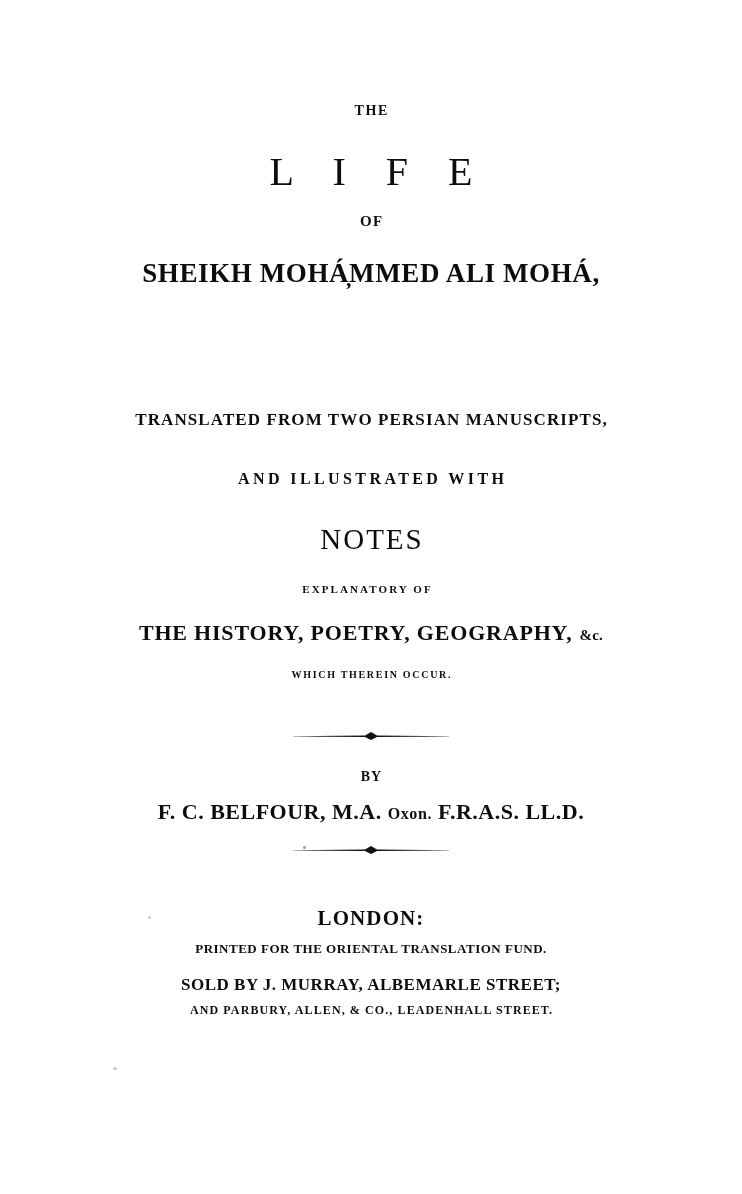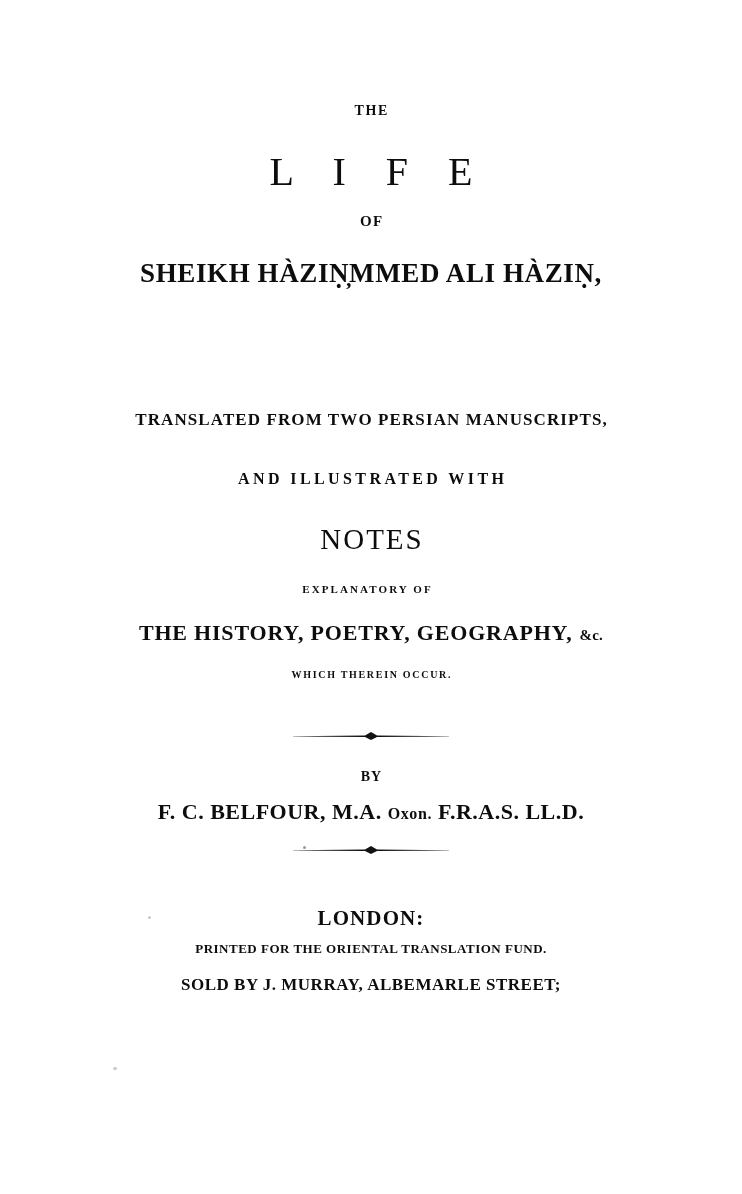--- a/index.html
+++ b/index.html
@@ -260,21 +260,21 @@
   <div class="speck" style="left:148px; top:916px; width:3px; height:3px;"></div>
   <div class="speck" style="left:113px; top:1067px; width:4px; height:3px;"></div>
   <div class="speck" style="left:303px; top:846px; width:3px; height:3px; background:#9a9a9a;"></div>
 
   <div class="line l-the">THE</div>
 
   <div class="line l-life">L I F E</div>
 
   <div class="line l-of">OF</div>
 
-  <div class="line l-name">SHEIKH  HÀZIṆ̦MMED  ALI  HÀZIṆ,</div>
+  <div class="line l-name">SHEIKH  MOHÁ̦MMED  ALI  MOHÁ,</div>
 
 
   <div class="line l-translated">TRANSLATED FROM TWO PERSIAN MANUSCRIPTS,</div>
 
   <div class="line l-illustrated">AND ILLUSTRATED WITH</div>
 
   <div class="line l-notes">NOTES</div>
 
   <div class="line l-explanatory">EXPLANATORY OF</div>
 
@@ -301,15 +301,16 @@
       <path d="M2 7.2 L74 6.4 L80 3.0 L86 6.4 L158 7.2 L158 7.6 L86 7.9 L80 11.0 L74 7.9 L2 7.6 Z" fill="#121212"></path>
     </svg>
   </div>
 
   <div class="line l-london">LONDON:</div>
 
   <div class="line l-printed">PRINTED FOR THE ORIENTAL TRANSLATION FUND.</div>
 
   <div class="line l-soldby">SOLD BY  J. MURRAY, ALBEMARLE STREET;</div>
 
+  <div class="line l-parbury">AND PARBURY, ALLEN, &amp; CO., LEADENHALL STREET.</div>
 
 
 </div>
 
 </body></html>

